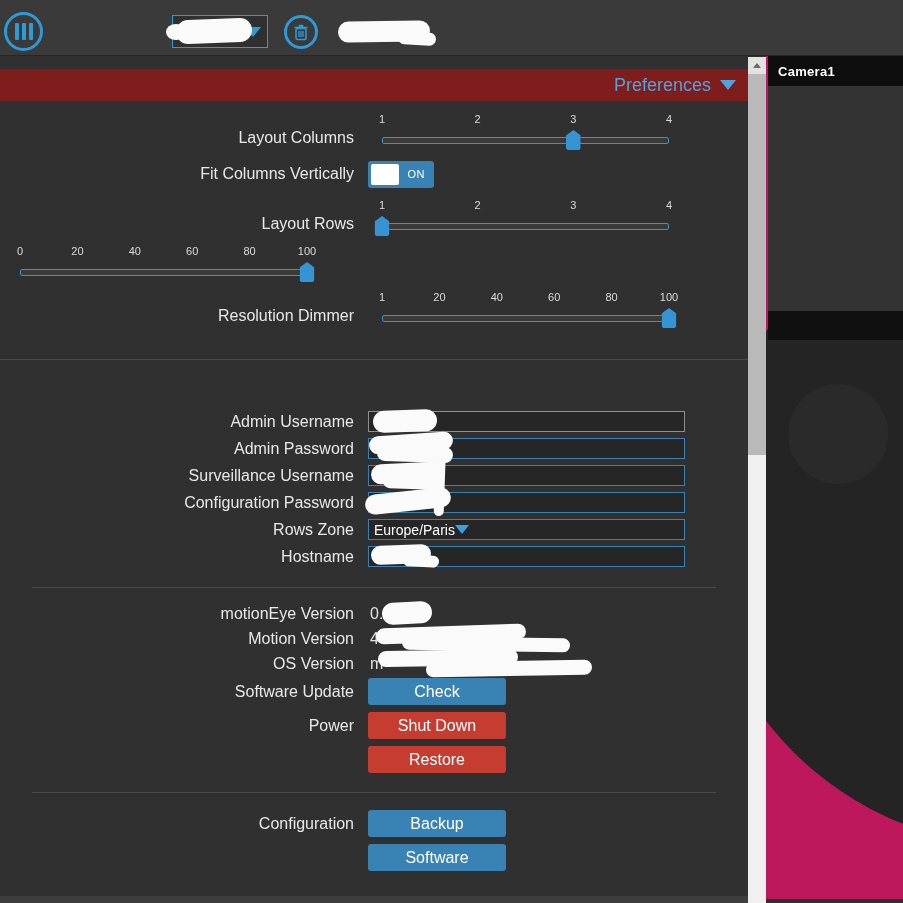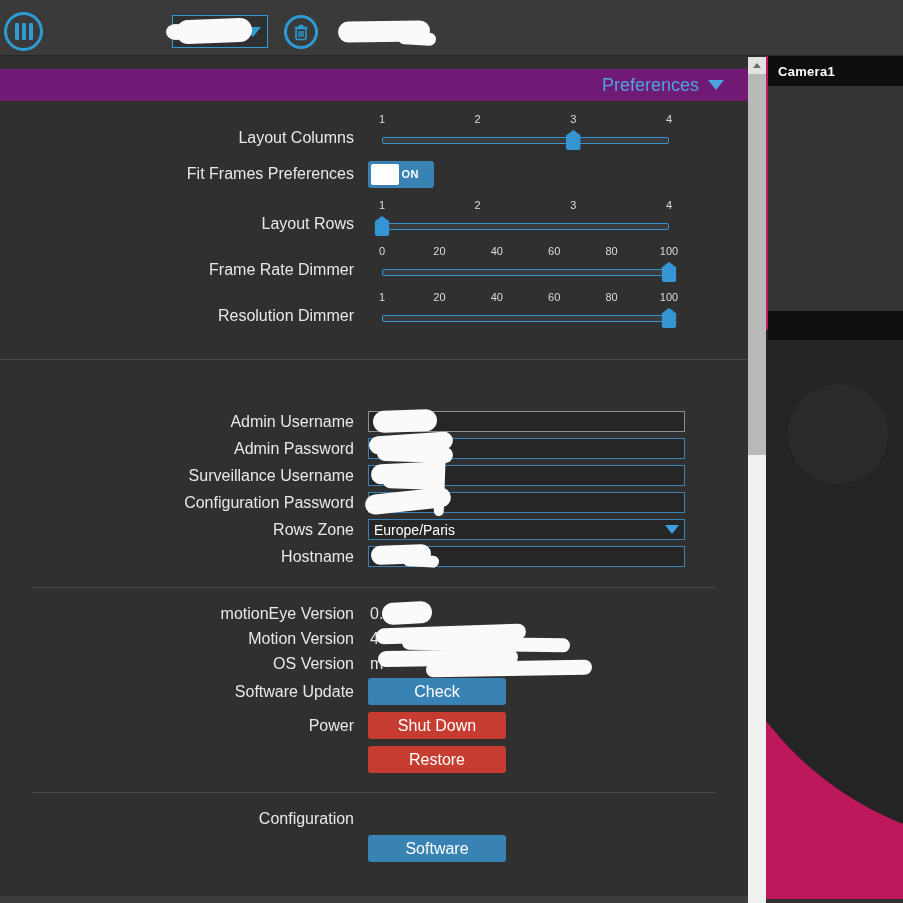--- a/index.html
+++ b/index.html
@@ -42,23 +42,23 @@
 
   
   .blob { position:absolute; background:#fafafa; z-index:5; }
 
   
   .main-panel {
     position:absolute; left:0; top:57px; width:748px; height:846px;
     background:#303030; overflow:hidden;
   }
   .section-bar {
-    height:32px; background:#701a75;
+    height:32px; background:#7f1d1d;
     display:flex; align-items:center; justify-content:flex-end;
-    padding-right:24px; gap:9px;
+    padding-right:12px; gap:9px;
   }
   .section-title { color:#4da4e0; font-size:18px; }
   .sec-tri {
     width:0; height:0;
     border-left:8px solid transparent; border-right:8px solid transparent;
     border-top:10px solid #4da4e0; cursor:pointer;
   }
   .row {
     display:grid; grid-template-columns:362px 1fr; align-items:center;
   }
@@ -91,34 +91,34 @@
   .toggle-row { height:34px; margin:4px 0 2px 0; }
   .toggle {
     position:relative; width:66px; height:27px; margin-left:6px;
     background:#3982b4; border-radius:3px; cursor:pointer;
   }
   .toggle .knob {
     position:absolute; left:3px; top:3px; width:28px; height:21px;
     background:#ffffff; border-radius:2px;
   }
   .toggle .state {
-    position:absolute; right:15px; top:7px;
-    font-size:11px; font-weight:bold; color:#fff; letter-spacing:.5px;
+    position:absolute; right:9px; top:7px;
+    font-size:11px; font-weight:normal; color:#fff; letter-spacing:.5px;
   }
 
   
   .field-row { margin-bottom:6px; }
   .field-box {
     position:relative; width:317px; height:21px; margin-left:6px;
     background:#262626; border:1px solid #3982b4;
     display:flex; align-items:center;
     font-size:14px; color:#fff; padding:0 5px; cursor:text;
   }
   .field-box.plain { border-color:#8f8f8f; }
-  .field-box.select { cursor:pointer; justify-content:space-between; }
+  .field-box.select { cursor:pointer; justify-content:flex-start; }
   .field-box.select .tri-down {
     border-left-width:7px; border-right-width:7px; border-top-width:9px;
     border-top-color:#3aa0e0;
   }
 
   
   .info-row { height:25px; position:relative; }
   .info-row > .val { font-size:16px; color:#e2e2e2; padding-left:8px; position:relative; }
   .btn-row { margin-bottom:7px; }
   .btn {
@@ -231,21 +231,21 @@
             <span style="left: 66.6667%;">3</span>
             <span style="left: 100%;">4</span>
           </div>
       <div class="track"></div>
       <div class="thumb" style="left: 66.7%;"></div>
     </div>
       </div>
   </div>
 
   <div class="row toggle-row">
-    <div class="lbl">Fit Frames Preferences</div>
+    <div class="lbl">Fit Columns Vertically</div>
     <div>
         <div class="toggle">
       <span class="knob"></span>
       <span class="state">ON</span>
     </div>
       </div>
   </div>
 
   <div class="row slider-row">
     <div class="lbl">Layout Rows</div>
@@ -257,21 +257,20 @@
             <span style="left: 66.6667%;">3</span>
             <span style="left: 100%;">4</span>
           </div>
       <div class="track"></div>
       <div class="thumb" style="left: 0%;"></div>
     </div>
       </div>
   </div>
 
   <div class="row slider-row">
-    <div class="lbl">Frame Rate Dimmer</div>
     <div>
         <div class="slider">
       <div class="ticks">
             <span style="left: 0%;">0</span>
             <span style="left: 20%;">20</span>
             <span style="left: 40%;">40</span>
             <span style="left: 60%;">60</span>
             <span style="left: 80%;">80</span>
             <span style="left: 100%;">100</span>
           </div>
@@ -417,20 +416,23 @@
         <button class="btn red">Restore</button>
       </div>
   </div>
 
   <div style="height:12px;"></div>
   <div class="separator" style="margin:0 32px;"></div>
   <div style="height:17px;"></div>
 
   <div class="row btn-row">
     <div class="lbl">Configuration</div>
+    <div>
+        <button class="btn blue">Backup</button>
+      </div>
   </div>
 
   <div class="row btn-row">
     <div class="lbl"></div>
     <div>
         <button class="btn blue">Software</button>
       </div>
   </div>
 
   <div class="bottom-bar"></div>

